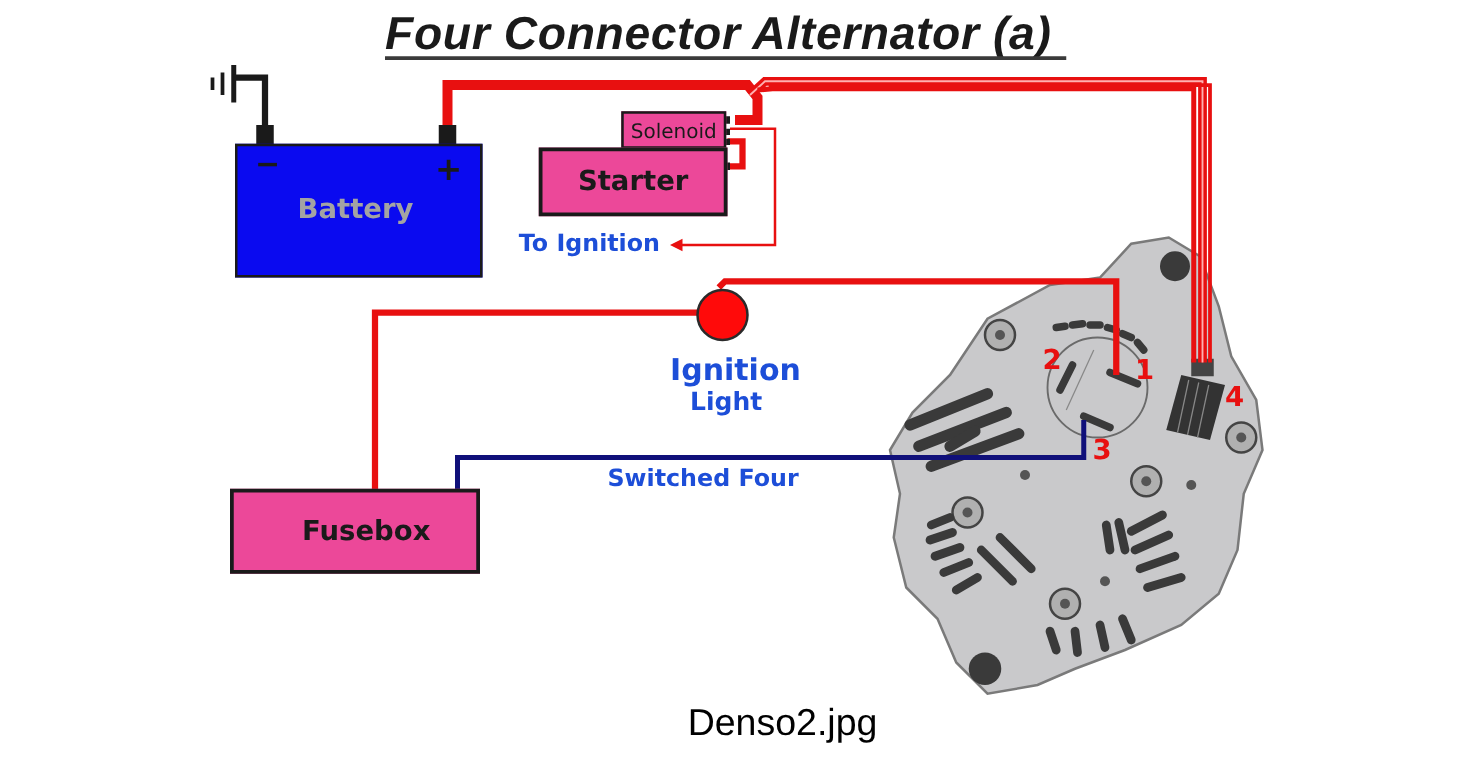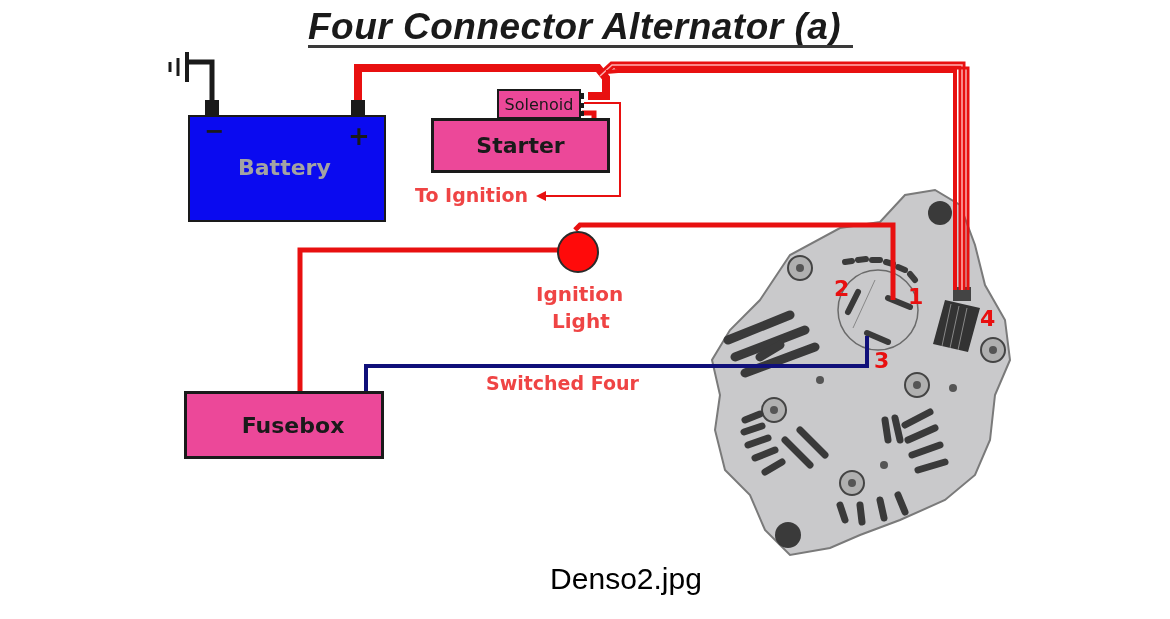--- a/index.html
+++ b/index.html
@@ -1,20 +1,20 @@
 <!DOCTYPE html>
 <html><head>
 <meta charset="utf-8">
 <style>
   html, body { margin: 0; padding: 0; background: #ffffff; }
   body { width: 1170px; height: 619px; position: relative; overflow: hidden; font-family: "Liberation Sans", sans-serif; }
   #stage { position: absolute; left: 0; top: 0; width: 1170px; height: 619px; }
   .title { position: absolute; left: 308px; top: 6px; font-size: 37px; font-style: italic; font-weight: bold; color: #1a1a1a; letter-spacing: 0.5px; }
   .title-underline { position: absolute; left: 308px; top: 45px; width: 545px; height: 3px; background: #3a3a3a; }
-  .lbl { position: absolute; font-family: "DejaVu Sans", sans-serif; font-weight: bold; color: #ef4444; }
+  .lbl { position: absolute; font-family: "DejaVu Sans", sans-serif; font-weight: bold; color: #1d4ed8; }
   .box { position: absolute; background: #ec4899; border: 3px solid #1a1a1a; box-sizing: border-box; display: flex; align-items: center; justify-content: center; font-family: "DejaVu Sans", sans-serif; font-weight: bold; color: #1a1a1a; }
   .caption { position: absolute; left: 0; width: 1170px; top: 562px; text-align: center; font-size: 30px; color: #000; font-family: "Liberation Sans", sans-serif; padding-left: 41px; }
   .num { position: absolute; font-family: "DejaVu Sans", sans-serif; font-weight: bold; font-size: 22px; }
 </style>
 </head>
 <body>
 
 <div id="stage">
 
   <svg width="1170" height="619" style="position:absolute;left:0;top:0">
@@ -138,27 +138,27 @@
   <div style="position:absolute;left:188px;top:115px;width:198px;height:107px;background:#0a0af0;border:2px solid #1a1a1a;box-sizing:border-box;">
     <div class="lbl" style="left:14px;top:0px;font-size:24px;color:#1a1a1a;">−</div>
     <div class="lbl" style="left:158px;top:4px;font-size:26px;color:#1a1a1a;">+</div>
     <div class="lbl" style="left:48px;top:38px;font-size:22px;color:#a3a3a3;">Battery</div>
   </div>
 
   <div class="box" style="left:497px;top:89px;width:84px;height:30px;border-width:2px;font-weight:normal;font-size:16px;">
     <span>Solenoid</span>
   </div>
 
-  <div class="box" style="left:431px;top:118px;width:179px;height:55px;font-size:22px;">
+  <div class="box" style="left:431px;top:118px;width:151px;height:55px;font-size:22px;">
     <span>Starter</span>
   </div>
 
   <div class="lbl" style="left:415px;top:184px;font-size:19px;">To Ignition</div>
 
-  <div class="lbl" style="left:536px;top:282px;font-size:20px;">Ignition</div>
+  <div class="lbl" style="left:536px;top:282px;font-size:24px;">Ignition</div>
   <div class="lbl" style="left:552px;top:309px;font-size:20px;text-align:center;">Light</div>
 
   <div class="box" style="left:184px;top:391px;width:200px;height:68px;font-size:22px;padding-left:18px;">
     <span>Fusebox</span>
   </div>
 
   <div class="lbl" style="left:486px;top:372px;font-size:19px;">Switched Four</div>
 
   <div class="num" style="left:908px;top:284px;color:#e81010;">1</div>
   <div class="num" style="left:834px;top:276px;color:#e81010;">2</div>

